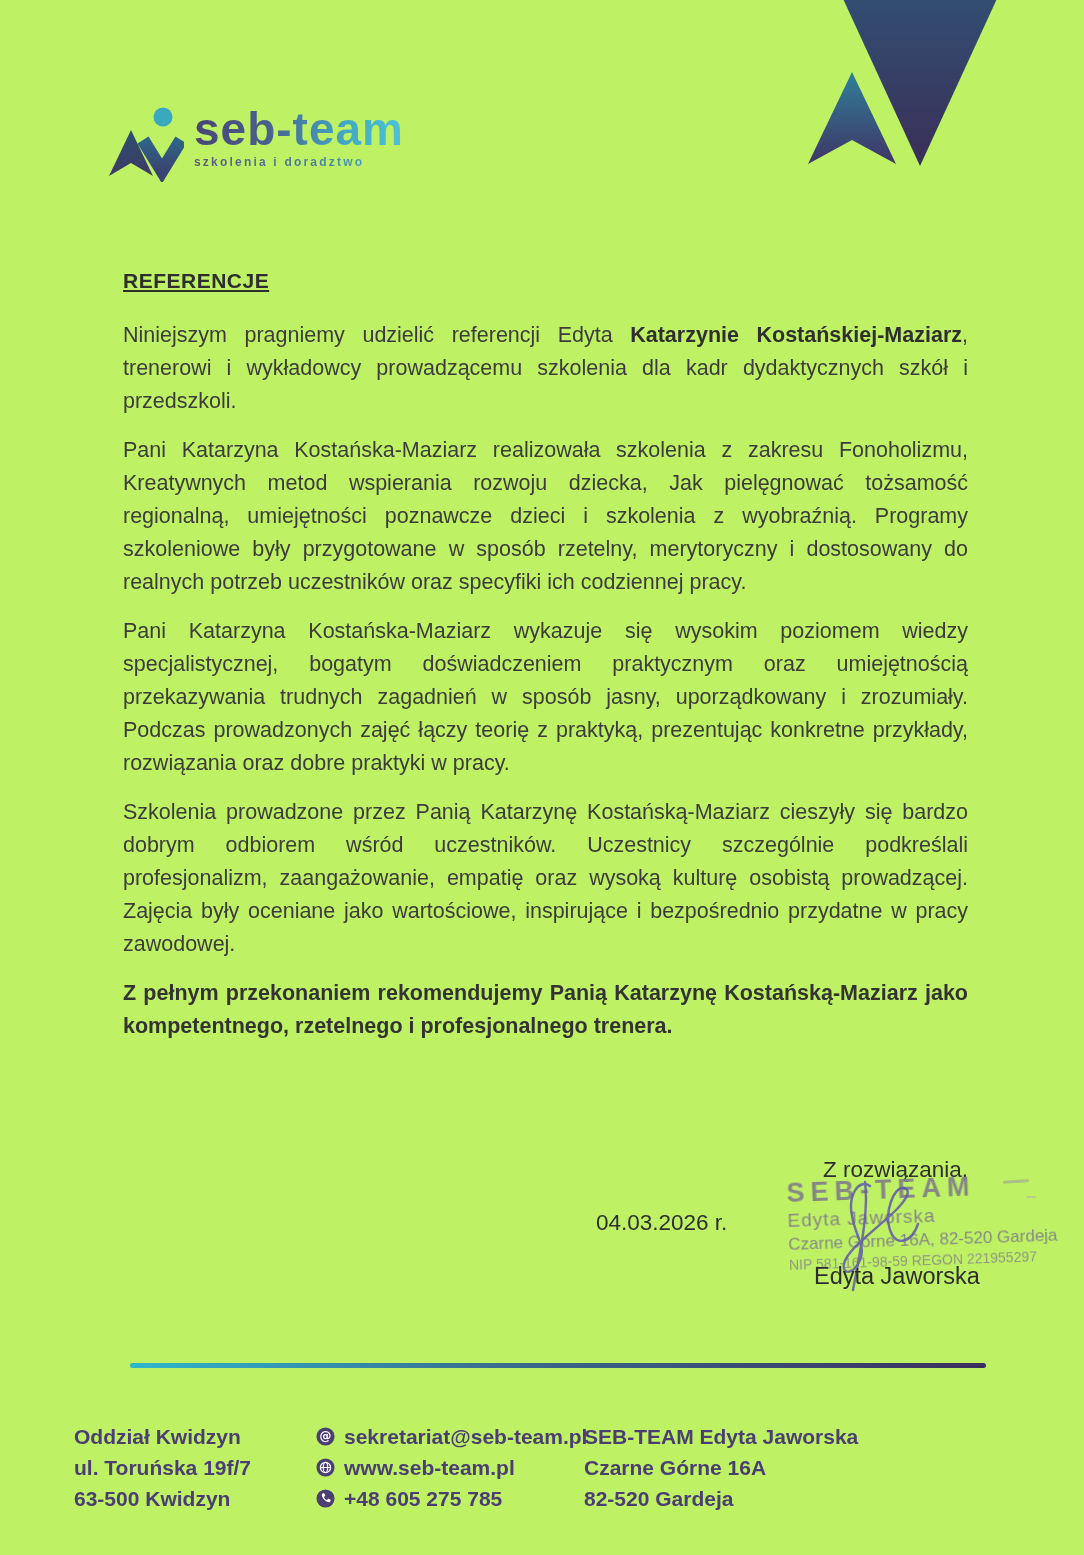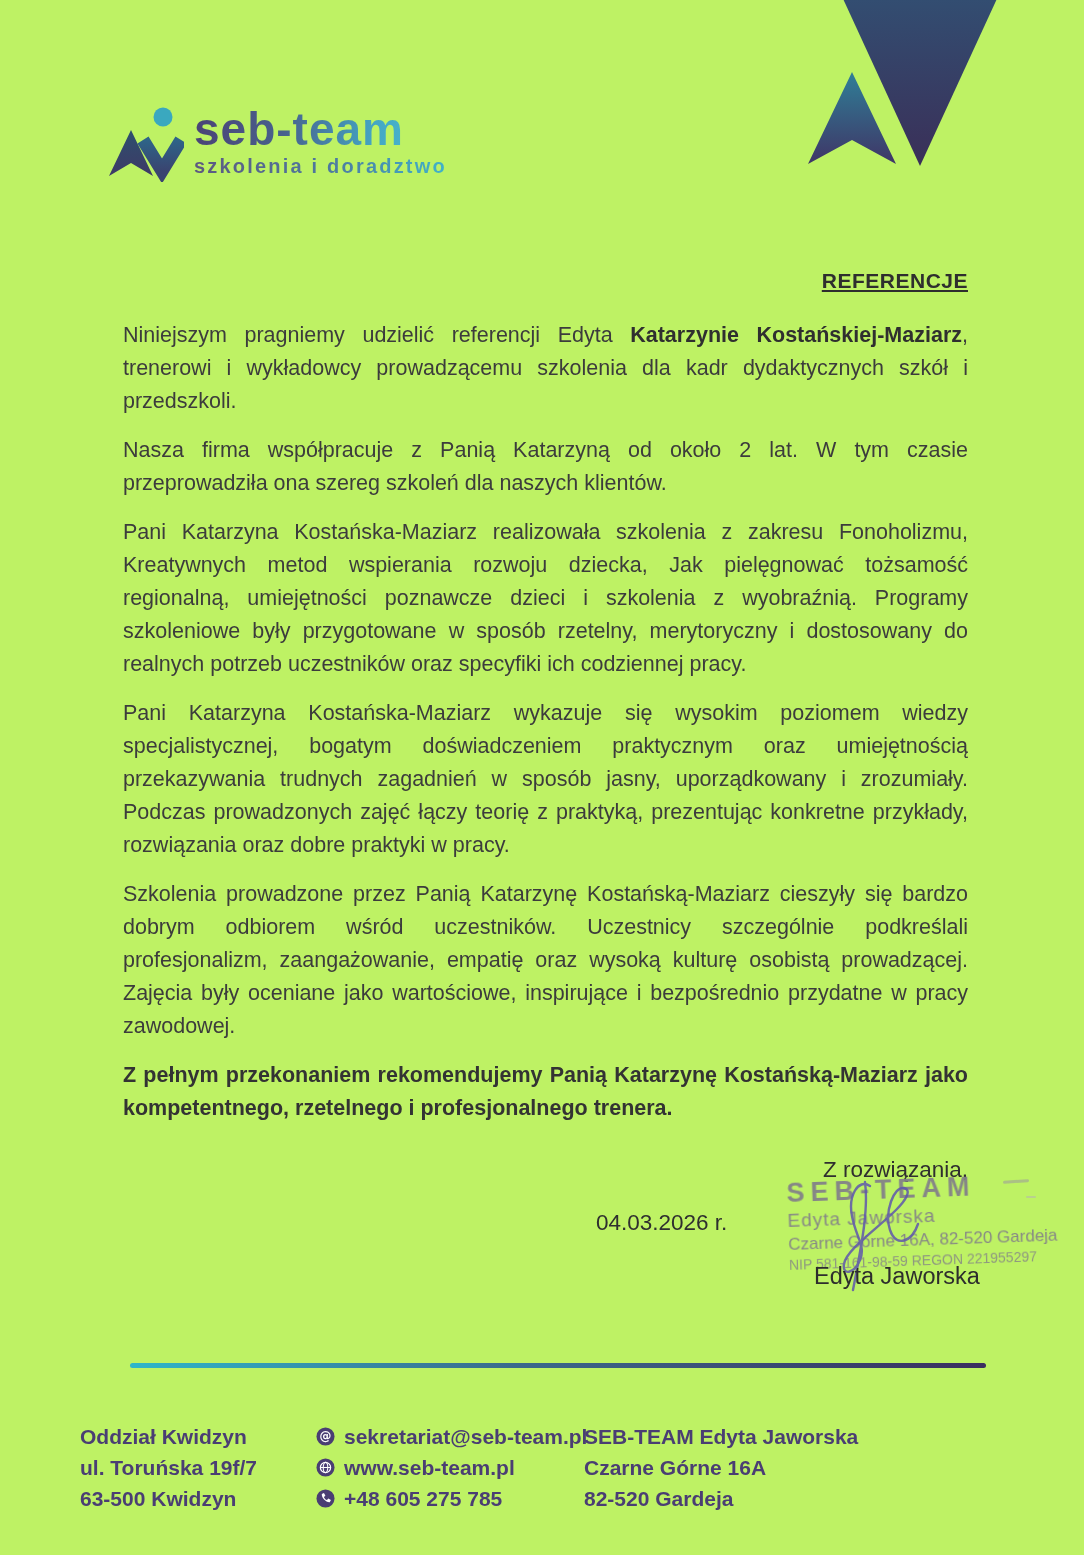--- a/index.html
+++ b/index.html
@@ -13,28 +13,28 @@
   
   .logo{position:absolute;left:106px;top:102px;display:flex;align-items:flex-start;gap:10px;}
   .logo-icon{width:78px;height:80px;flex:0 0 auto;}
   .logo-text{display:flex;flex-direction:column;margin-top:4px;}
   .brand{
     font-size:46px;font-weight:700;letter-spacing:1px;line-height:46px;
     background:linear-gradient(90deg,#4a4376 0%,#48618c 35%,#44a7c4 72%,#4cc4d8 100%);
     -webkit-background-clip:text;background-clip:text;color:transparent;
   }
   .tagline{
-    font-size:20px;font-weight:600;letter-spacing:2.2px;margin-top:3px;
+    font-size:12px;font-weight:600;letter-spacing:2.2px;margin-top:3px;
     background:linear-gradient(90deg,#5d5880 0%,#4d7ba0 55%,#40b3c9 100%);
     -webkit-background-clip:text;background-clip:text;color:transparent;
   }
   
   .content{position:absolute;left:123px;top:269px;width:845px;}
   .doc-title{
-    font-size:21px;font-weight:700;text-align:right;color:#2e2e2e;
+    font-size:21px;font-weight:700;text-align:left;color:#2e2e2e;
     text-decoration:underline;letter-spacing:.5px;margin:0 0 26px 0;
   }
   .content p{
     font-size:21.5px;line-height:33px;text-align:justify;color:#3c3c3c;
     margin:0 0 16px 0;
   }
   .content p.last{margin-bottom:0;}
   .content p strong{color:#2f2f2f;}
   .content p.bold{font-weight:700;color:#333;}
   
@@ -54,21 +54,21 @@
   .stamp-smudge2{position:absolute;left:1026px;top:1196px;width:10px;height:2px;
     background:#b3b0b8;opacity:.5;border-radius:2px;}
   .scribble{position:absolute;left:808px;top:1168px;width:175px;height:140px;}
   .sig-name{position:absolute;left:814px;top:1263px;font-size:23.5px;color:#2d2d2d;}
   
   .divider{
     position:absolute;left:130px;top:1363px;width:856px;height:4.5px;border-radius:3px;
     background:linear-gradient(90deg,#2eb6ca 0%,#3a6a8c 45%,#3b2f5f 100%);
   }
   .footer-col{position:absolute;color:#4a3e73;font-weight:700;font-size:21px;line-height:31px;}
-  .footer-branch{left:80px;top:1421px;}
+  .footer-branch{left:74px;top:1421px;}
   .footer-contact{left:316px;top:1421px;}
   .footer-company{left:584px;top:1421px;}
   .footer-registry{left:895px;top:1446px;font-size:15.5px;line-height:27px;}
   .contact-row{display:flex;align-items:center;gap:9px;height:31px;}
   .cicon{width:19px;height:19px;flex:0 0 auto;display:block;}
 </style>
 </head>
 <body>
 
 <div class="page">
@@ -106,21 +106,20 @@
     </svg>
     <div class="logo-text">
       <div class="brand">seb-team</div>
       <div class="tagline">szkolenia i doradztwo</div>
     </div>
   </div>
 
   <div class="content">
     <h1 class="doc-title">REFERENCJE</h1>
     <p><span>Niniejszym pragniemy udzielić referencji Edyta </span><strong>Katarzynie Kostańskiej-Maziarz</strong><span>, trenerowi i wykładowcy prowadzącemu szkolenia dla kadr dydaktycznych szkół i przedszkoli.</span></p>
-    <p>Nasza firma współpracuje z Panią Katarzyną od około 2 lat. W tym czasie przeprowadziła ona szereg szkoleń dla naszych klientów.</p>
     <p>Pani Katarzyna Kostańska-Maziarz realizowała szkolenia z zakresu Fonoholizmu, Kreatywnych metod wspierania rozwoju dziecka, Jak pielęgnować tożsamość regionalną, umiejętności poznawcze dzieci  i szkolenia z wyobraźnią. Programy szkoleniowe były przygotowane w sposób rzetelny, merytoryczny i dostosowany do realnych potrzeb uczestników oraz specyfiki ich codziennej pracy.</p>
     <p>Pani Katarzyna Kostańska-Maziarz wykazuje się wysokim poziomem wiedzy specjalistycznej, bogatym doświadczeniem praktycznym oraz umiejętnością przekazywania trudnych zagadnień w sposób jasny, uporządkowany i zrozumiały. Podczas prowadzonych zajęć łączy teorię z praktyką, prezentując konkretne przykłady, rozwiązania oraz dobre praktyki w pracy.</p>
     <p>Szkolenia prowadzone przez Panią Katarzynę Kostańską-Maziarz cieszyły się bardzo dobrym odbiorem wśród uczestników. Uczestnicy szczególnie podkreślali profesjonalizm, zaangażowanie, empatię oraz wysoką kulturę osobistą prowadzącej. Zajęcia były oceniane jako wartościowe, inspirujące i bezpośrednio przydatne w pracy zawodowej.</p>
     <p class="bold last">Z pełnym przekonaniem rekomendujemy Panią Katarzynę Kostańską-Maziarz jako kompetentnego, rzetelnego i profesjonalnego trenera.</p>
   </div>
 
   <div class="closing">Z rozwiązania,</div>
   <div class="date">04.03.2026 r.</div>
 
   <div class="stamp">

